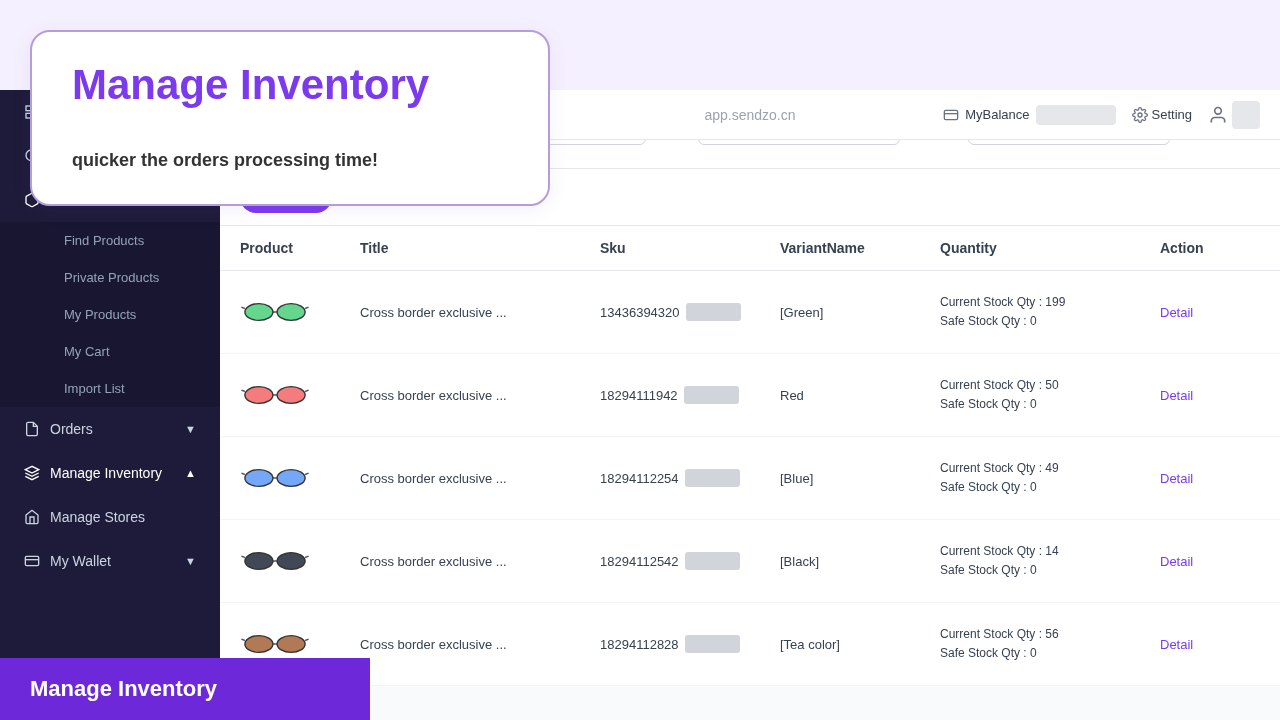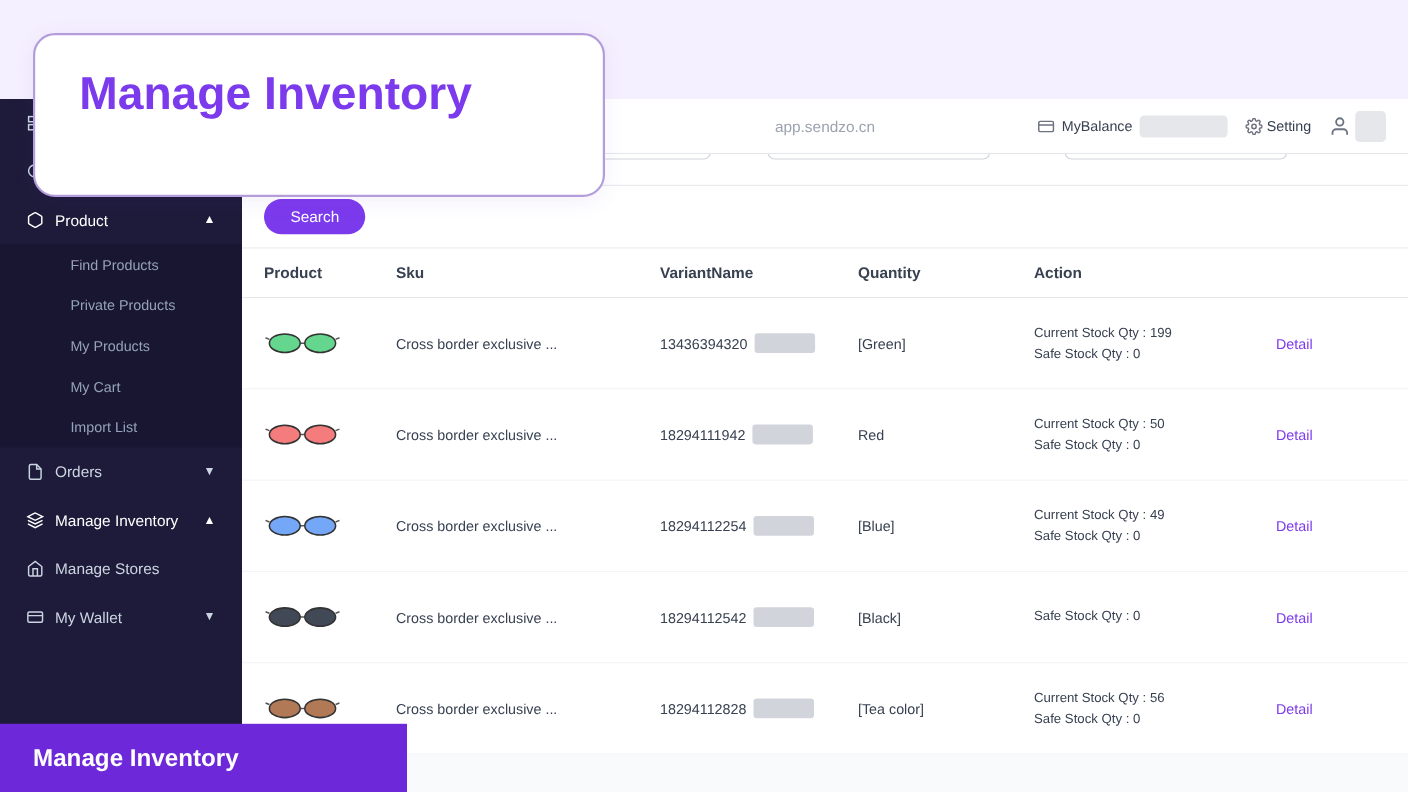--- a/index.html
+++ b/index.html
@@ -252,20 +252,21 @@
       font-size: 13px;
     }
   </style>
 </head>
 <body>
 
 <div class="promo-card">
   <h1>Manage Inventory</h1>
   <p>
     <br>
+    <strong>quicker the orders processing time!</strong>
   </p>
 </div>
 
 <div class="sidebar">
   <div class="sidebar-item">
     <svg class="sidebar-icon" viewBox="0 0 24 24" fill="none" stroke="currentColor" stroke-width="2">
       <rect x="3" y="3" width="7" height="7"></rect>
         <rect x="14" y="3" width="7" height="7"></rect>
         <rect x="3" y="14" width="7" height="7"></rect>
         <rect x="14" y="14" width="7" height="7"></rect>
@@ -386,20 +387,21 @@
     <input class="filter-input" type="text" placeholder="Search Variant" style="">
   </div>
 
   <div style="padding:12px 20px;background:white;border-bottom:1px solid #e5e7eb;">
     <button class="search-btn">Search</button>
   </div>
 
   <div class="table-container">
     <div class="table-header">
       <span>Product</span>
+      <span>Title</span>
       <span>Sku</span>
       <span>VariantName</span>
       <span>Quantity</span>
       <span>Action</span>
     </div>
 
     <div class="table-row">
       <div class="product-img">
         <svg class="glasses-img" viewBox="0 0 100 50" xmlns="http://www.w3.org/2000/svg">
           <ellipse cx="27" cy="25" rx="20" ry="12" fill="#22c55e" opacity="0.7"></ellipse>
@@ -486,20 +488,21 @@
           <ellipse cx="73" cy="25" rx="20" ry="12" fill="none" stroke="#333" stroke-width="2"></ellipse>
         </svg>
       </div>
       <span class="title-cell">Cross border exclusive ...</span>
       <div class="sku-cell">
         <span>18294112542</span>
         <span class="sku-blur"></span>
       </div>
       <span>[Black]</span>
       <div class="qty-cell">
+        <div>Current Stock Qty : 14</div>
         <div>Safe Stock Qty : 0</div>
       </div>
       <span class="detail-link">Detail</span>
     </div>
 
     <div class="table-row">
       <div class="product-img">
         <svg class="glasses-img" viewBox="0 0 100 50" xmlns="http://www.w3.org/2000/svg">
           <ellipse cx="27" cy="25" rx="20" ry="12" fill="#92400e" opacity="0.7"></ellipse>
           <ellipse cx="73" cy="25" rx="20" ry="12" fill="#92400e" opacity="0.7"></ellipse>

